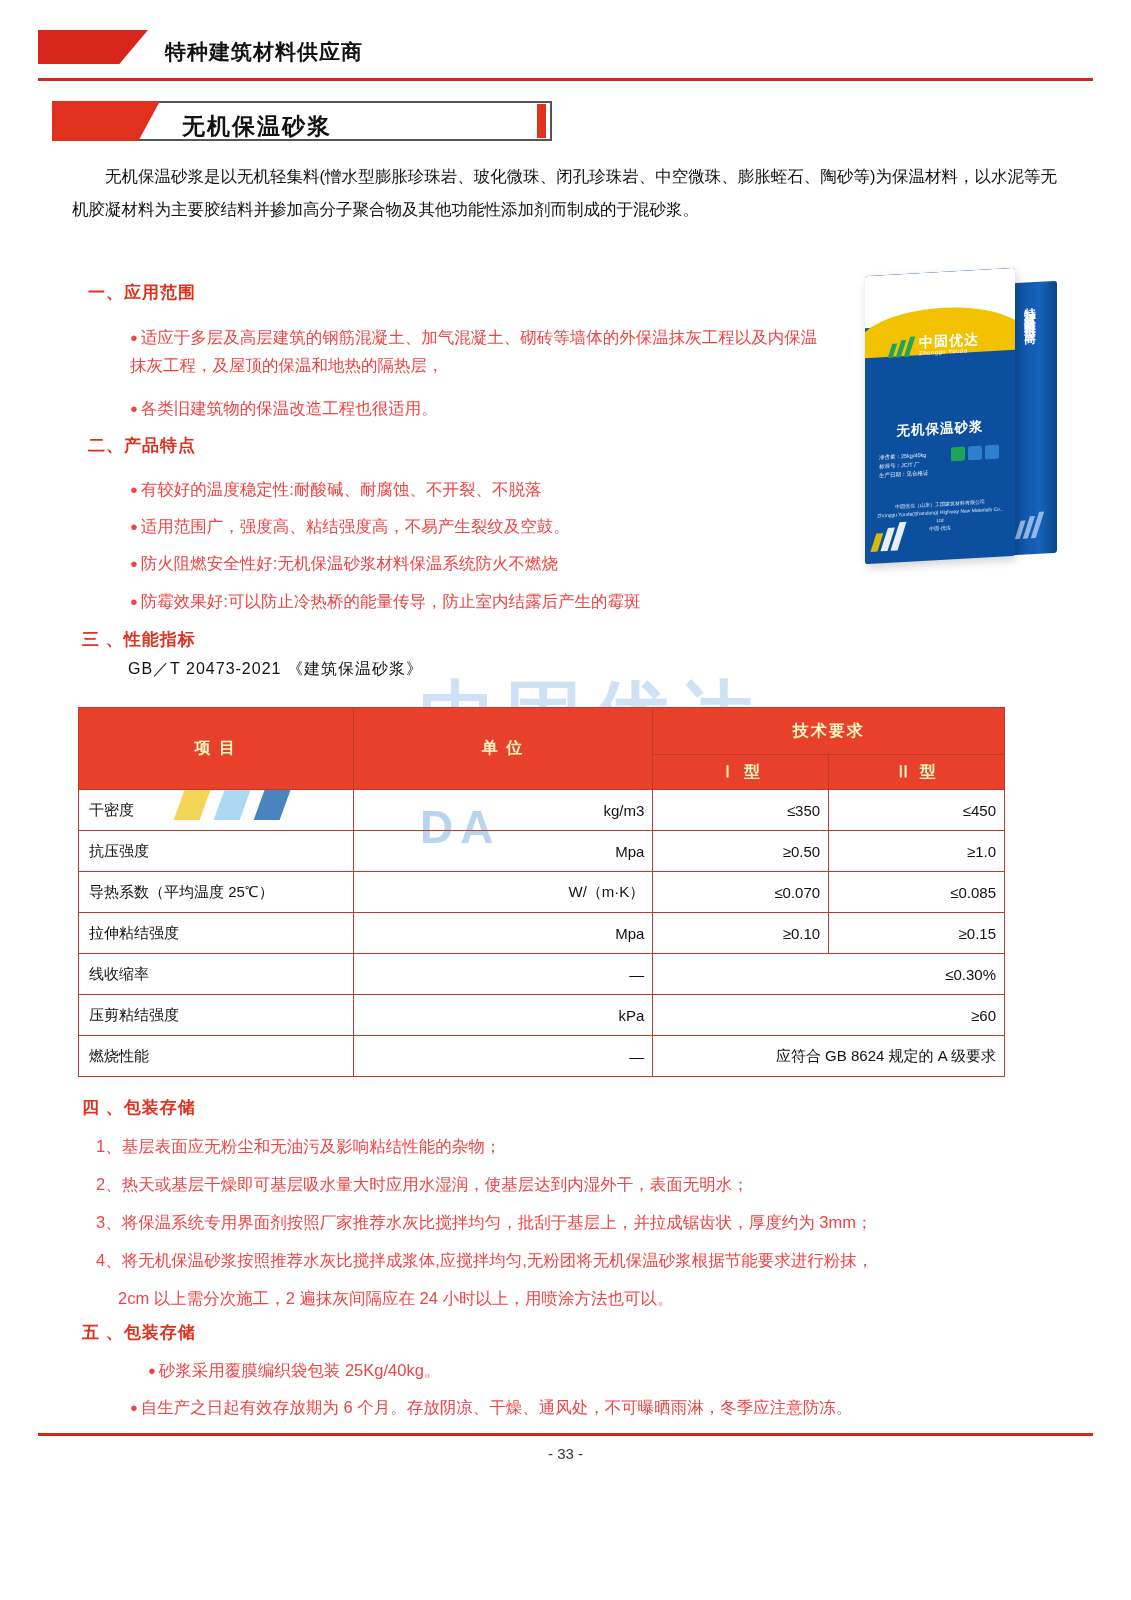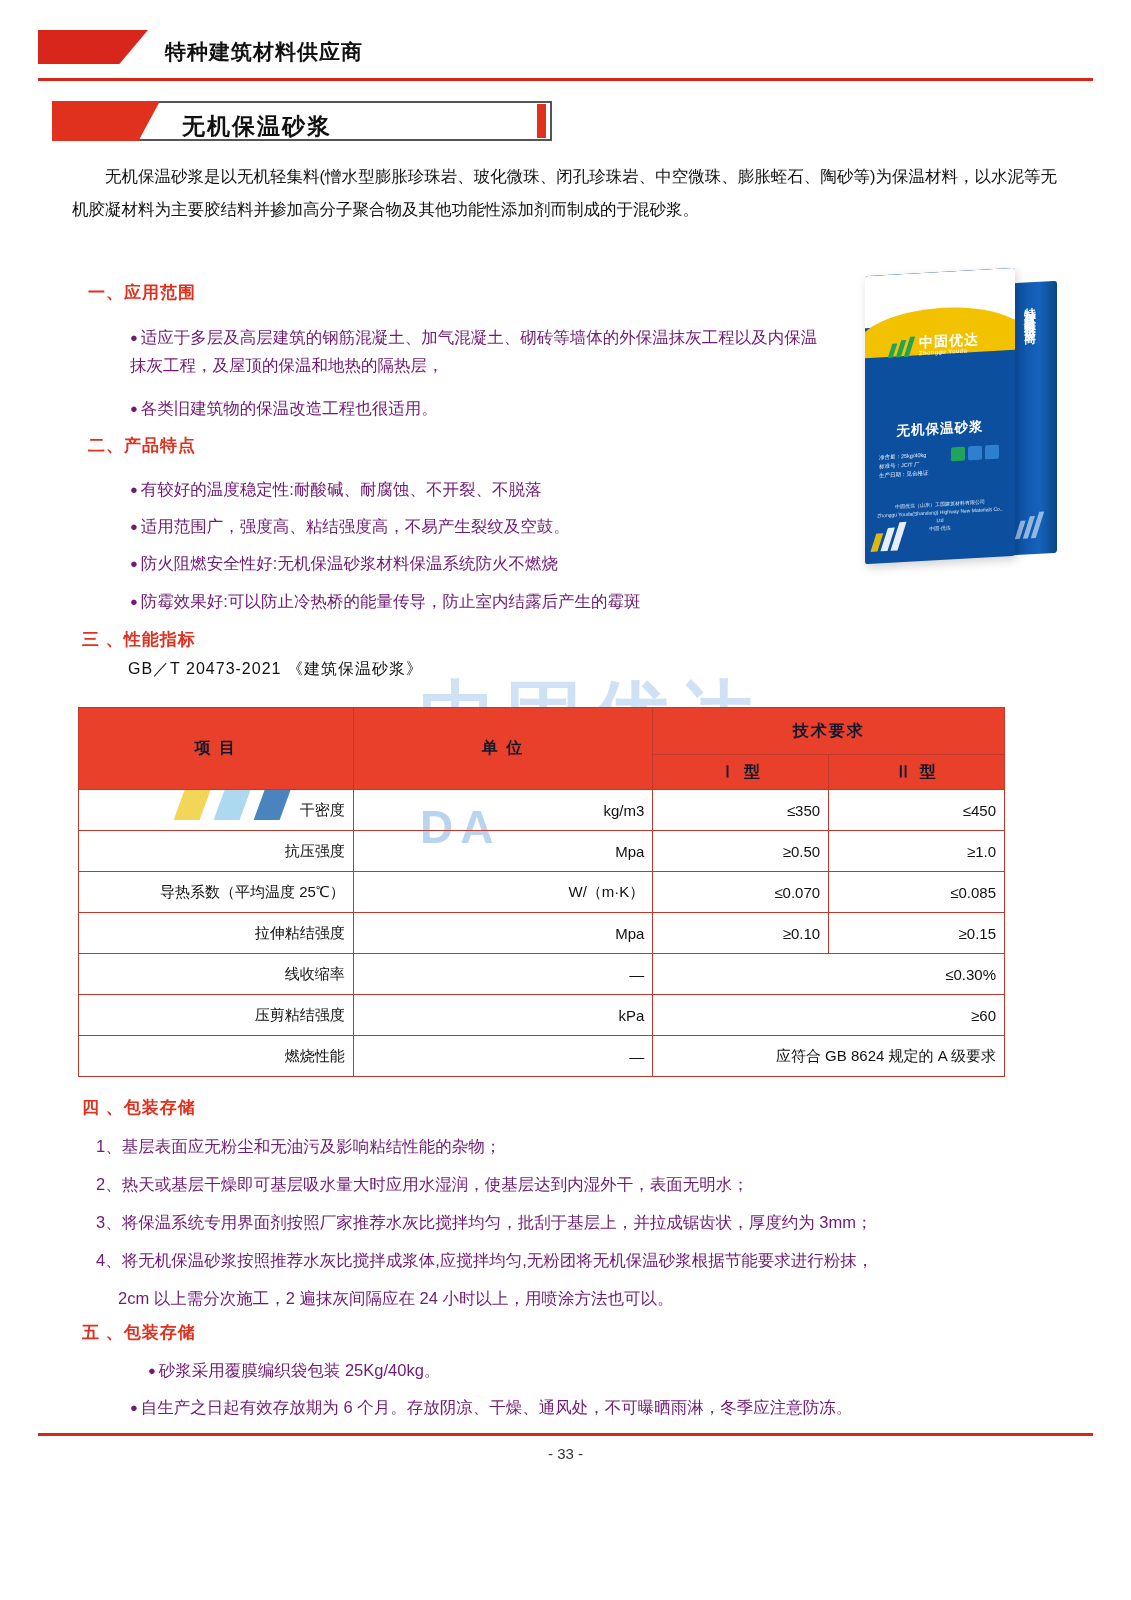--- a/index.html
+++ b/index.html
@@ -90,21 +90,21 @@
     position: absolute;
     font-size: 17px;
     font-weight: bold;
     color: #e0301e;
     letter-spacing: 1px;
     white-space: nowrap;
   }
   .bullet-line {
     position: absolute;
     font-size: 16.5px;
-    color: #701a75;
+    color: #ef4444;
     white-space: nowrap;
     line-height: 26px;
   }
   .bullet-line.wrap { white-space: normal; }
   .dot::before {
     content: "\25CF";
     font-size: 13px;
     margin-right: 3px;
     position: relative;
     top: -1px;
@@ -288,30 +288,30 @@
   }
   table.spec th, table.spec td {
     border: 1.4px solid #c0392b;
     font-size: 15px;
     color: #111;
     padding: 0 8px;
     background: transparent;
   }
   table.spec thead th {
     background: #e8402a;
-    color: #0f172a;
+    color: #fef9c3;
     font-weight: bold;
     font-size: 16px;
     text-align: center;
     letter-spacing: 2px;
   }
   table.spec .h1 { height: 47px; }
   table.spec .h2 { height: 35px; }
   table.spec tbody td { height: 41px; }
-  table.spec td.item { text-align: right; padding-left: 10px; }
+  table.spec td.item { text-align: left; padding-left: 10px; }
   table.spec td.ctr { text-align: right; }
   .col-item { width: 275px; }
   .col-unit { width: 300px; }
   .col-t1 { width: 176px; }
   .col-t2 { width: 176px; }
 
   
   .footer-rule {
     position: absolute;
     left: 38px; top: 1433px;

